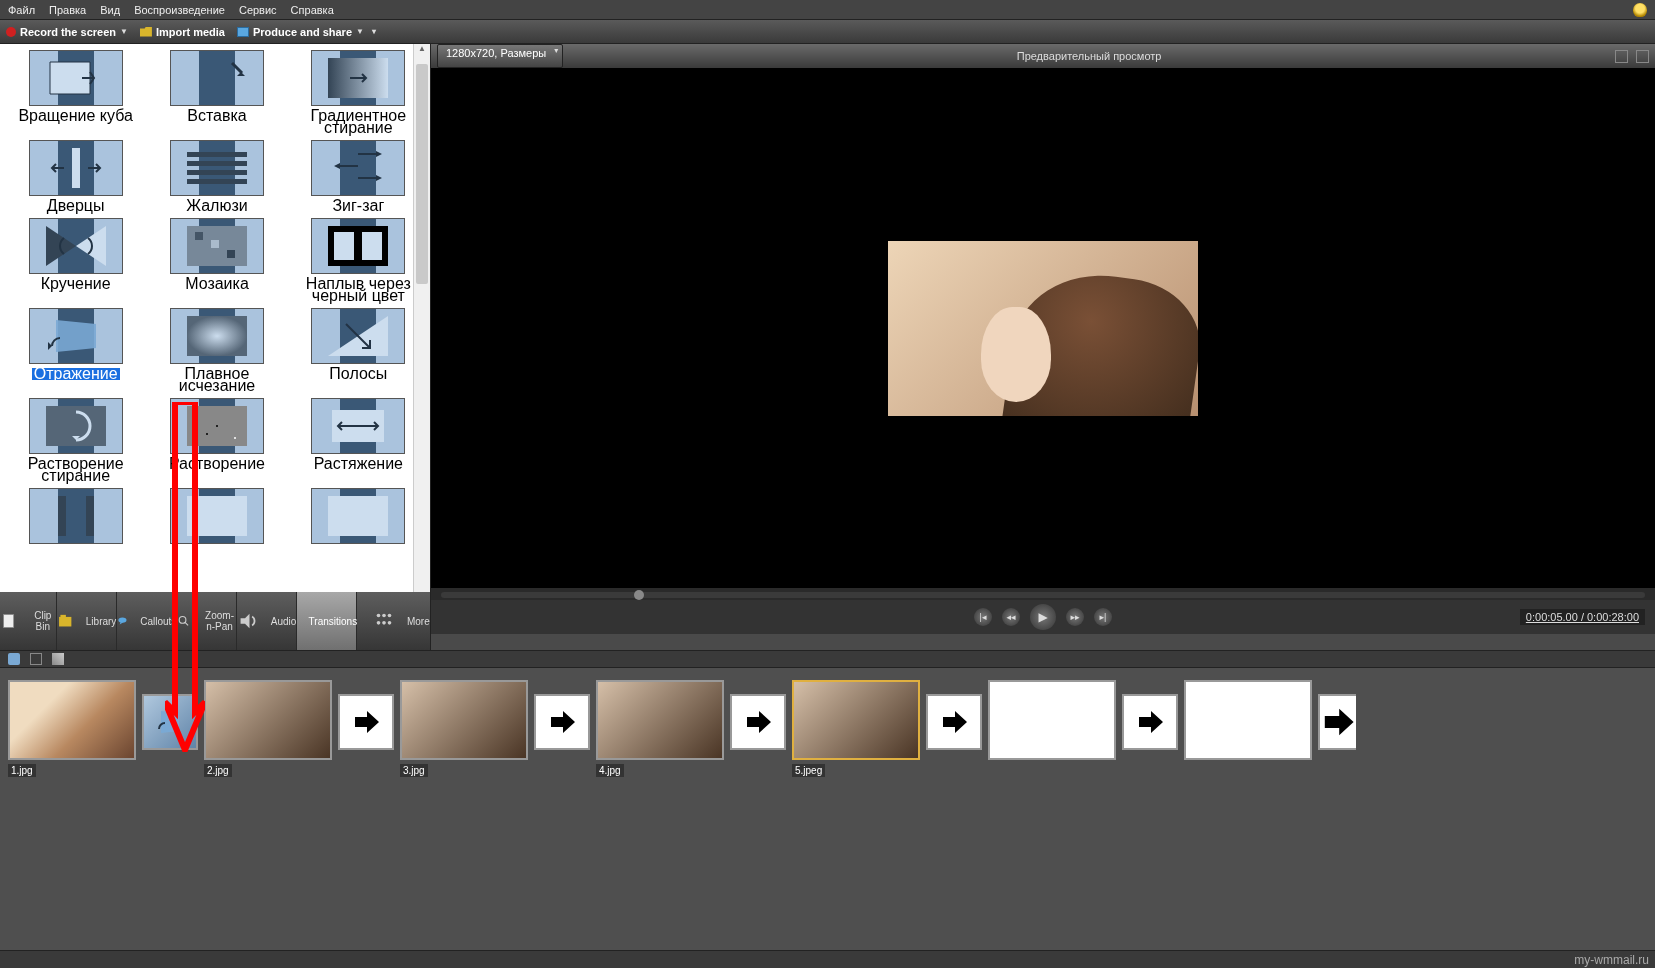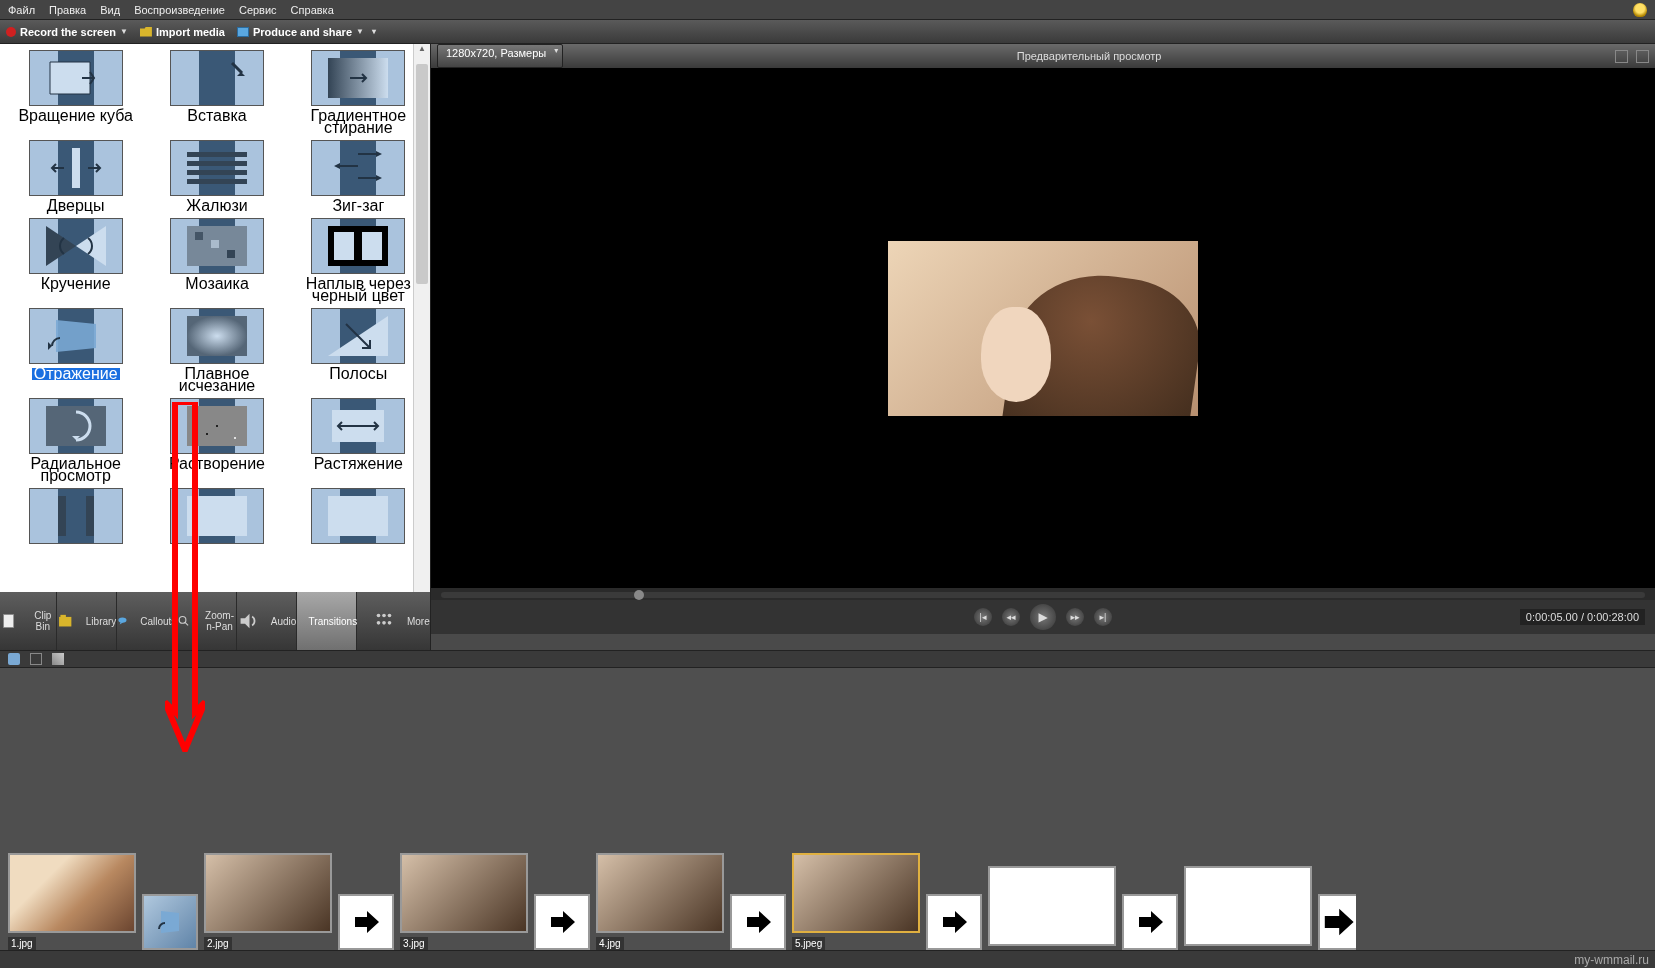--- a/index.html
+++ b/index.html
@@ -39,34 +39,34 @@
 .prev-icons span { width:13px; height:13px; border:1px solid #888; }
 .video-canvas { flex:1; background:#000; display:flex; align-items:center; justify-content:center; position:relative; }
 .video-frame { width:310px; height:175px; background:linear-gradient(135deg,#edd5b7,#b89070); position:relative; overflow:hidden; }
 .video-frame::before { content:""; position:absolute; left:40%; top:20%; width:60%; height:90%; background:radial-gradient(ellipse at 40% 30%, #7a5036, #3d2a1b); border-radius:50% 40% 0 0; transform:rotate(8deg); }
 .video-frame::after { content:""; position:absolute; left:30%; top:38%; width:70px; height:95px; background:#f0d6be; border-radius:45% 45% 50% 50%/50% 50% 45% 45%; }
 .track-bar { height:6px; background:#3a3a3a; margin:4px 10px 2px; border-radius:3px; position:relative; }
 .track-bar::before { content:""; position:absolute; left:16%; top:-2px; width:10px; height:10px; background:#888; border-radius:50%; }
 .play-controls { height:34px; display:flex; align-items:center; justify-content:center; gap:10px; background:#333; position:relative; }
 .ctrl { width:18px; height:18px; border-radius:50%; background:radial-gradient(circle,#777,#333); display:flex; align-items:center; justify-content:center; color:#ddd; font-size:9px; cursor:pointer; }
 .ctrl.play { width:26px; height:26px; font-size:12px; }
-.time-read { position:absolute; right:10px; color:#ddd; font-size:11px; background:#222; padding:2px 6px; }
+.time-read { position:absolute; right:10px; color:#ddd; font-size:11px; background:#222; padding:2px 6px;text-decoration:underline; }
 
 
 .tab-strip { position:absolute; top:592px; left:0; width:430px; height:58px; background:linear-gradient(#5e5e5e,#363636); display:flex; }
 .tab { width:60px; display:flex; flex-direction:row; align-items:center; justify-content:center; gap:12px; color:#ddd; font-size:10px; cursor:pointer; border-right:1px solid #2a2a2a; text-align:center; line-height:11px; }
 .tab.selected { background:linear-gradient(#a8a8a8,#707070); color:#fff; }
 .tab svg { width:22px; height:22px; }
 .tab.more { border-right:none; }
 .vrule { position:absolute; top:592px; left:430px; width:1px; height:58px; background:#222; }
 
 
 .tl-tools { position:absolute; top:650px; left:0; right:0; height:18px; background:#3a3a3a; display:flex; align-items:center; padding:0 8px; gap:10px; border-top:1px solid #222; border-bottom:1px solid #222; }
 .tl-tools span { width:12px; height:12px; display:inline-block; }
-.timeline { position:absolute; top:668px; left:0; right:0; bottom:18px; background:#4f4f4f; display:flex; align-items:flex-end; padding:0 4px; overflow:hidden; }
+.timeline { position:absolute; top:668px; left:0; right:0; bottom:18px; background:#4f4f4f; display:flex; align-items:flex-start; padding:12px 4px; overflow:hidden; }
 .clip { margin:0 4px; }
 .clip .cframe { width:128px; height:80px; border:2px solid #999; background:#000; margin-bottom:4px; position:relative; overflow:hidden; }
 .clip.sel .cframe { border-color:#e0b040; }
 .clip .cframe.photo1 { background:linear-gradient(135deg,#f0dcc0 30%,#b88860 60%,#6b4530 100%); }
 .clip .cframe.photo { background:linear-gradient(135deg,#d5bfa8,#4a3525); }
 .clip .cframe.white { background:#fff; }
 .clip .cname { color:#fff; font-size:10px; background:#333; padding:1px 3px; display:inline-block; }
 .tran-slot { width:56px; height:56px; border:2px solid #999; margin:14px 2px 0; display:flex; align-items:center; justify-content:center; background:#fff; }
 .tran-slot.filled { background:linear-gradient(135deg,#b0c8de,#6084a8); }
 .tran-slot svg { width:30px; height:30px; }
@@ -239,21 +239,21 @@
             <span class="label">Полосы</span>
           </div>
           <div class="trans-item">
             <div class="thumb">
               <svg viewBox="0 0 60 40">
                 <rect x="0" y="0" width="60" height="40" fill="#567"></rect>
                 <path d="M30 6 a14 14 0 0 1 0 28" stroke="#cde" fill="none" stroke-width="3"></path>
                 <polygon points="30,34 26,30 34,30" fill="#cde"></polygon>
               </svg>
             </div>
-            <span class="label">Радиальное просмотр</span>
+            <span class="label">Растворение стирание</span>
           </div>
           <div class="trans-item">
             <div class="thumb">
               <svg viewBox="0 0 60 40">
                 <rect x="0" y="0" width="60" height="40" fill="#888"></rect>
                 <circle cx="10" cy="8" r="1" fill="#fff"></circle>
                 <circle cx="30" cy="20" r="1" fill="#000"></circle>
                 <circle cx="48" cy="32" r="1" fill="#fff"></circle>
                 <circle cx="20" cy="28" r="1" fill="#000"></circle>
               </svg>

